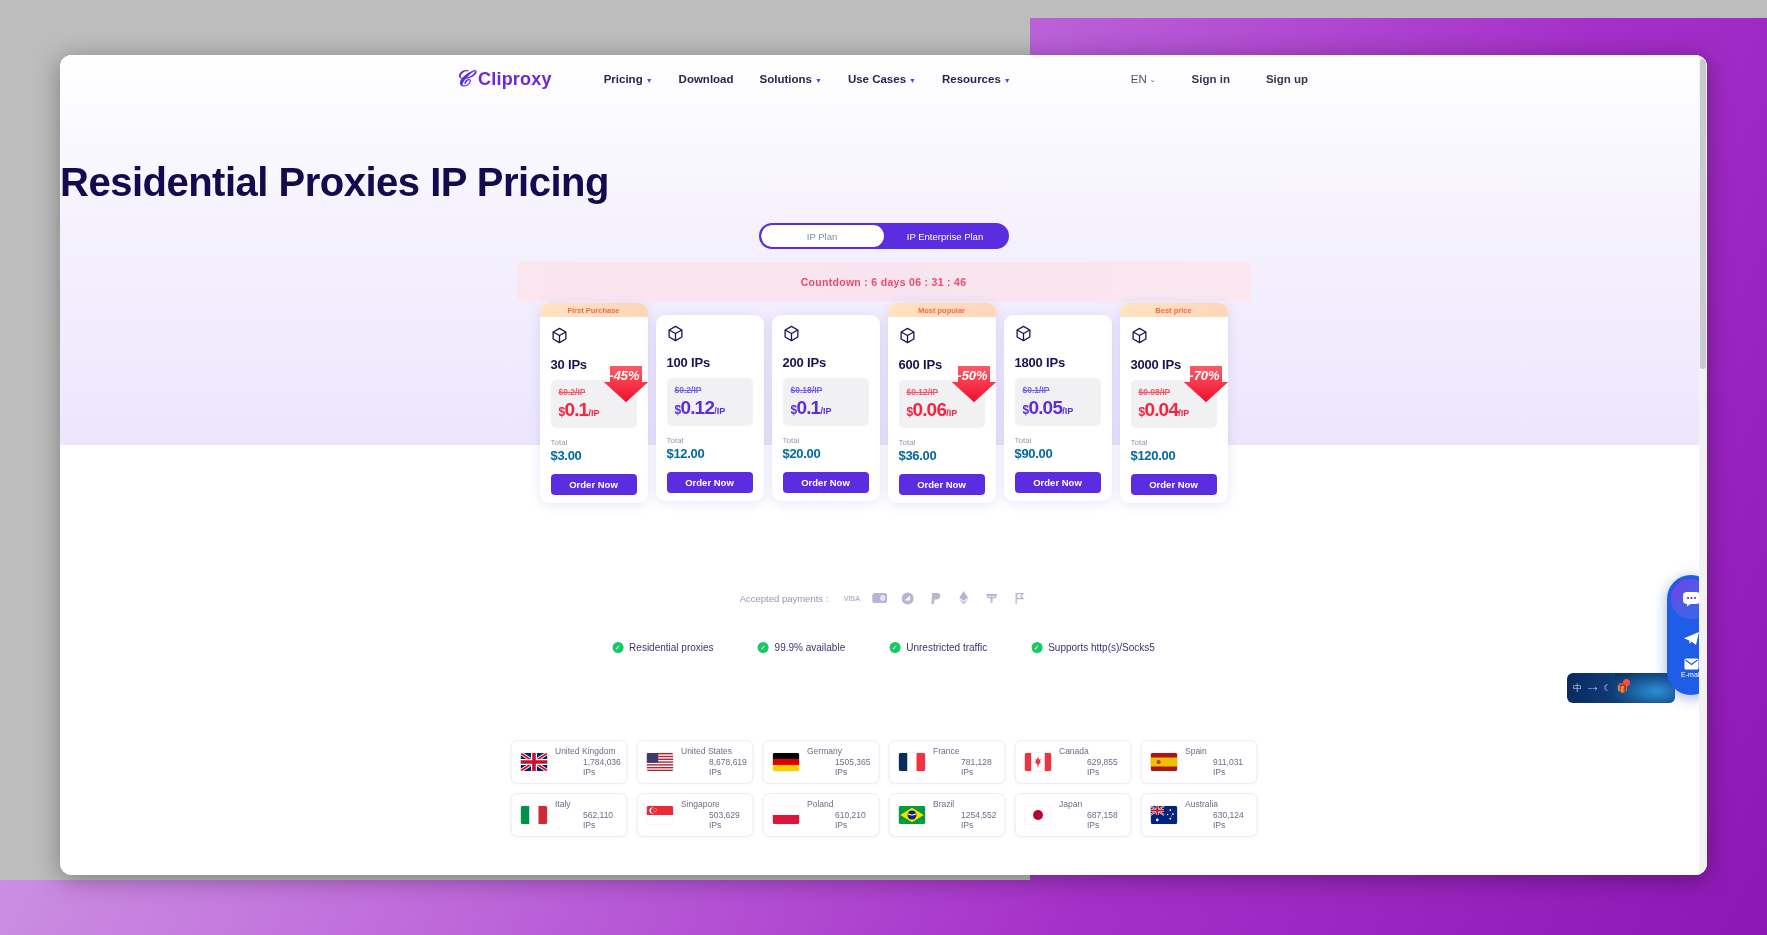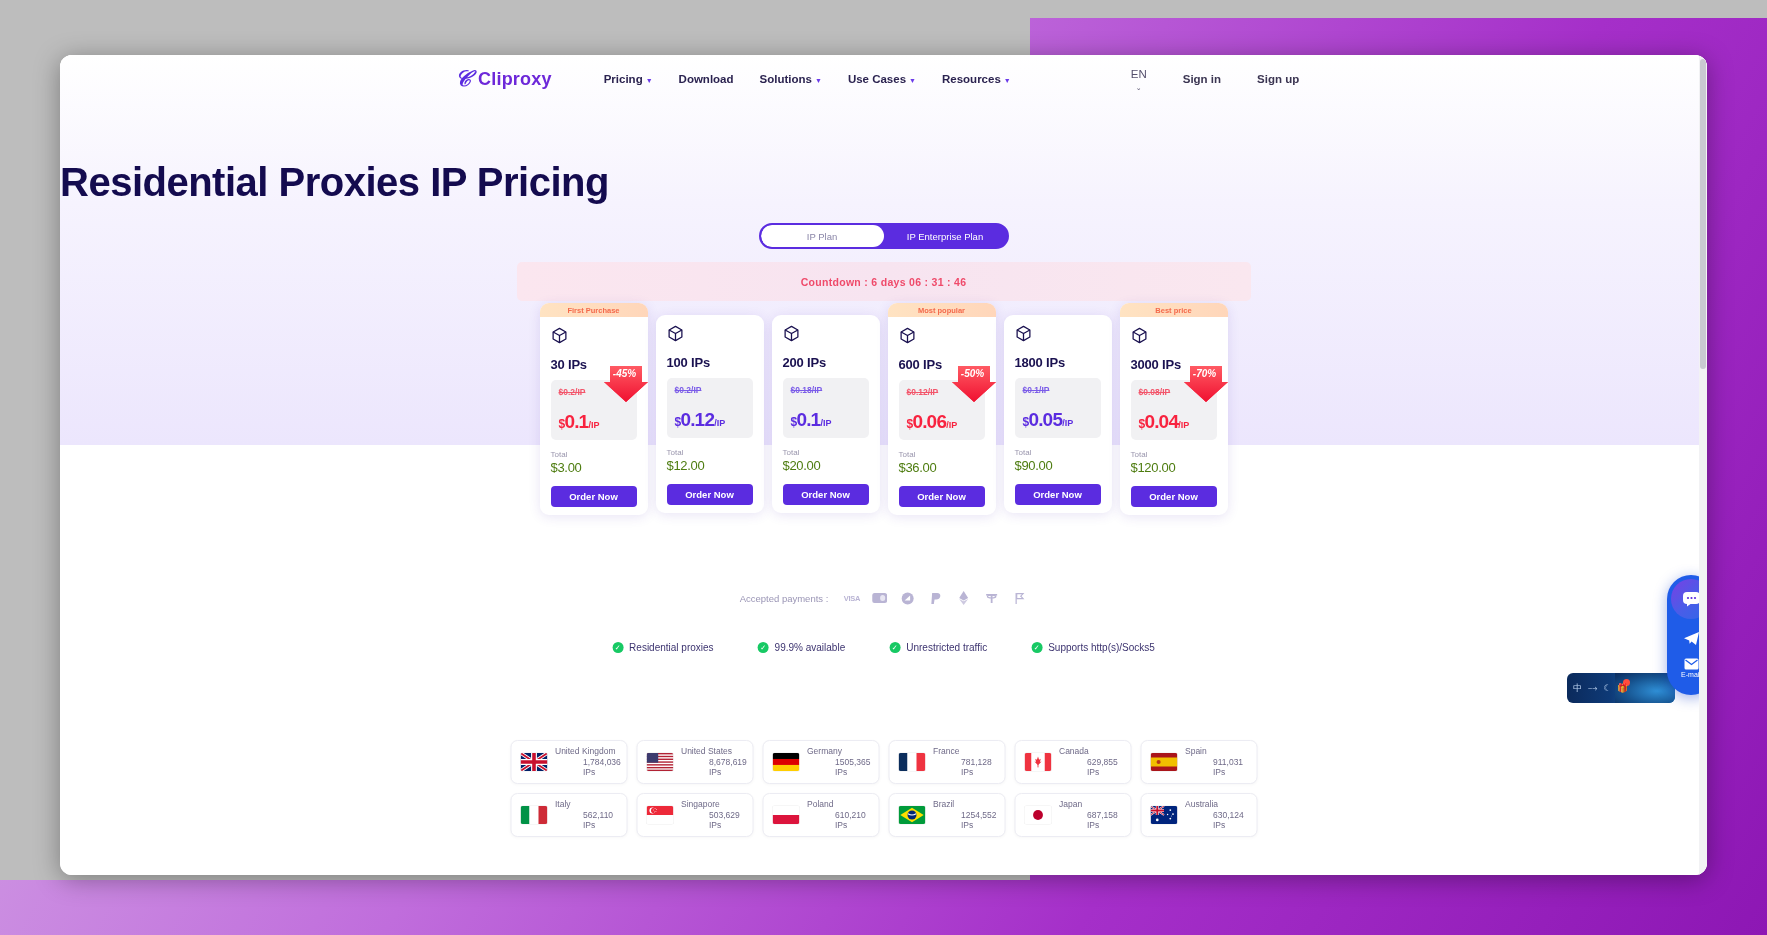--- a/index.html
+++ b/index.html
@@ -42,21 +42,21 @@
     display:flex; align-items:center; z-index:5;
   }
   .logo { display:flex; align-items:center; gap:7px; margin-left:395px; }
   .logo-mark { font-size:22px; color:#5b2ce0; font-style:italic; font-weight:bold; line-height:1; }
   .logo-text { font-size:18px; font-weight:bold; color:#6d28d9; letter-spacing:.2px; }
   .nav-links { display:flex; align-items:center; gap:26px; margin-left:52px; }
   .nav-link { font-size:11.5px; color:#2b2350; font-weight:bold; white-space:nowrap; cursor:pointer; display:flex; align-items:center; gap:3px;text-align:center;}
   .caret { font-size:7px; color:#6b3bea; position:relative; top:1px;}
   .nav-right { display:flex; align-items:center; gap:36px; margin-left:120px; }
   .nav-sm { font-size:11.5px; color:#3b3552; font-weight:bold; cursor:pointer; }
-  .nav-lang { font-size:11.5px; color:#55506d; display:flex; align-items:center; gap:3px; cursor:pointer;flex-direction:column;}
+  .nav-lang { font-size:11.5px; color:#55506d; display:flex; align-items:center; gap:3px; cursor:pointer;}
   
   .title {
     position:absolute; top:105px; width:100%; text-align:left;
     font-size:40px; font-weight:bold; color:#140b4f; letter-spacing:-.5px;
   }
   
   .toggle {
     position:absolute; top:168px; left:50%; transform:translateX(-50%);
     width:250px; height:26px; border-radius:16px;
     background:#5b2ce0; border:2px solid #5b2ce0; display:flex; overflow:hidden;
@@ -88,38 +88,38 @@
     height:14px; background:linear-gradient(90deg,#ffe3c2,#ffd6ba);
     display:flex; align-items:center; justify-content:center;
     font-size:7.5px; color:#f4694b; font-weight:bold;
   }
   .card-body { padding:10px 11px 0 11px; }
   .cube { width:17px; height:17px; margin-bottom:9px; }
   .ip-count { font-size:13px; font-weight:bold; color:#1a1150; margin-bottom:8px; letter-spacing:-.2px;}
   .price-box {
     background:#f1f1f3; border-radius:5px; padding:7px 8px 9px 8px; position:relative;
   }
-  .old-price { font-size:8.5px; text-decoration:line-through; font-weight:bold; margin-bottom:15px; }
+  .old-price { font-size:8.5px; text-decoration:line-through; font-weight:bold; margin-bottom:3px; }
   .old-price.red { color:#f3566b; }
   .old-price.purple { color:#7b5ce8; }
   .new-price { font-weight:bold; letter-spacing:-.8px; line-height:1; white-space:nowrap; }
   .new-price .amt { font-size:19px; }
   .new-price .dollar { font-size:12px; }
   .new-price .per { font-size:9px; letter-spacing:0; }
   .new-price.red { color:#f8233f; }
   .new-price.purple { color:#5b2ce0; }
   .arrow-badge {
     position:absolute; right:-11px; top:-16px; width:44px; height:40px;
   }
   .arrow-pct {
-    position:absolute; right:-5px; top:-12px; font-size:10px; color:#fff;
+    position:absolute; right:-5px; top:-12px; font-size:13px; color:#fff;
     font-weight:bold; font-style:italic; z-index:3; width:34px; text-align:center;
   }
   .total-lab { font-size:8px; color:#9a96ad; margin-top:10px; }
-  .total-val { font-size:13px; font-weight:normal; color:#4d7c0f; margin-top:1px; letter-spacing:-.3px;}
+  .total-val { font-size:13px; font-weight:bold; color:#0369a1; margin-top:1px; letter-spacing:-.3px;}
   .order-btn {
     margin:11px 11px 0 11px; height:21px; border-radius:4px; background:#5b2ce0;
     color:#fff; font-size:9.5px; font-weight:bold;
     display:flex; align-items:center; justify-content:center; cursor:pointer;
   }
   
   .payments {
     position:absolute; top:537px; left:50%; transform:translateX(-50%);
     display:flex; align-items:center; gap:13px;
   }

